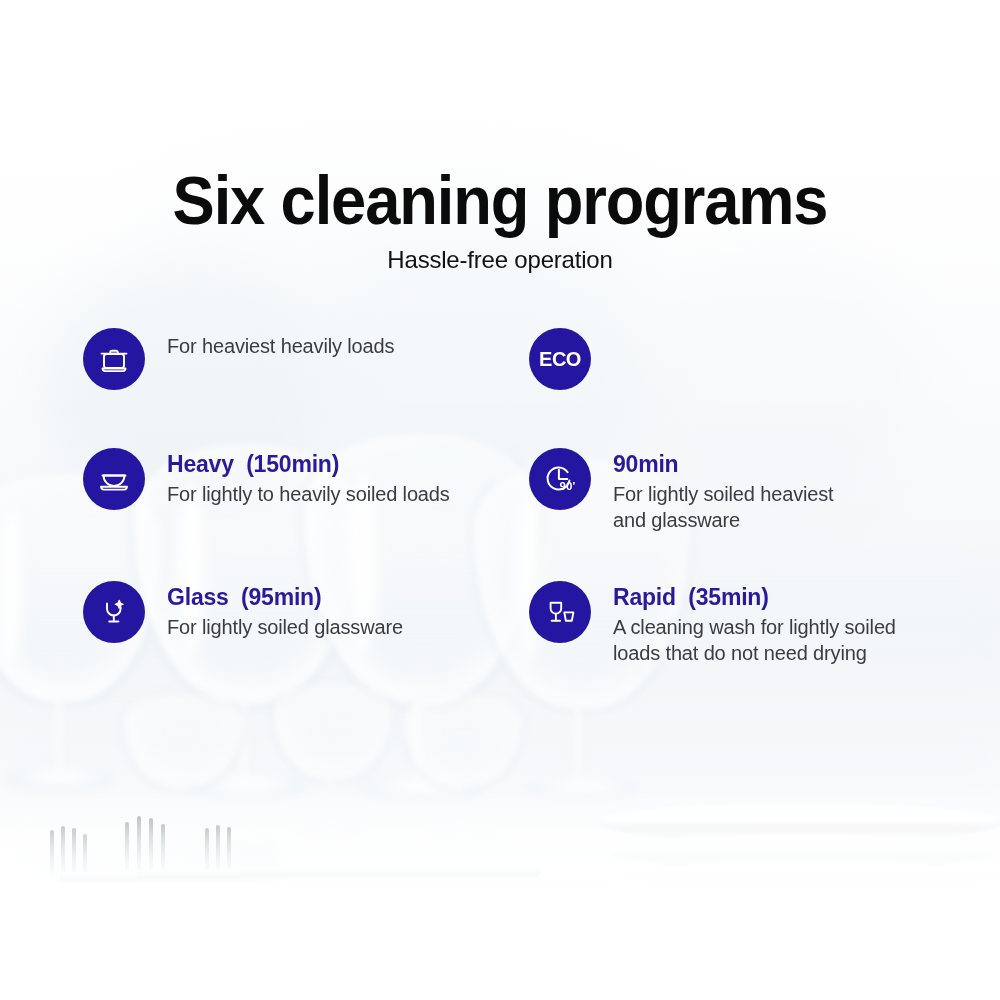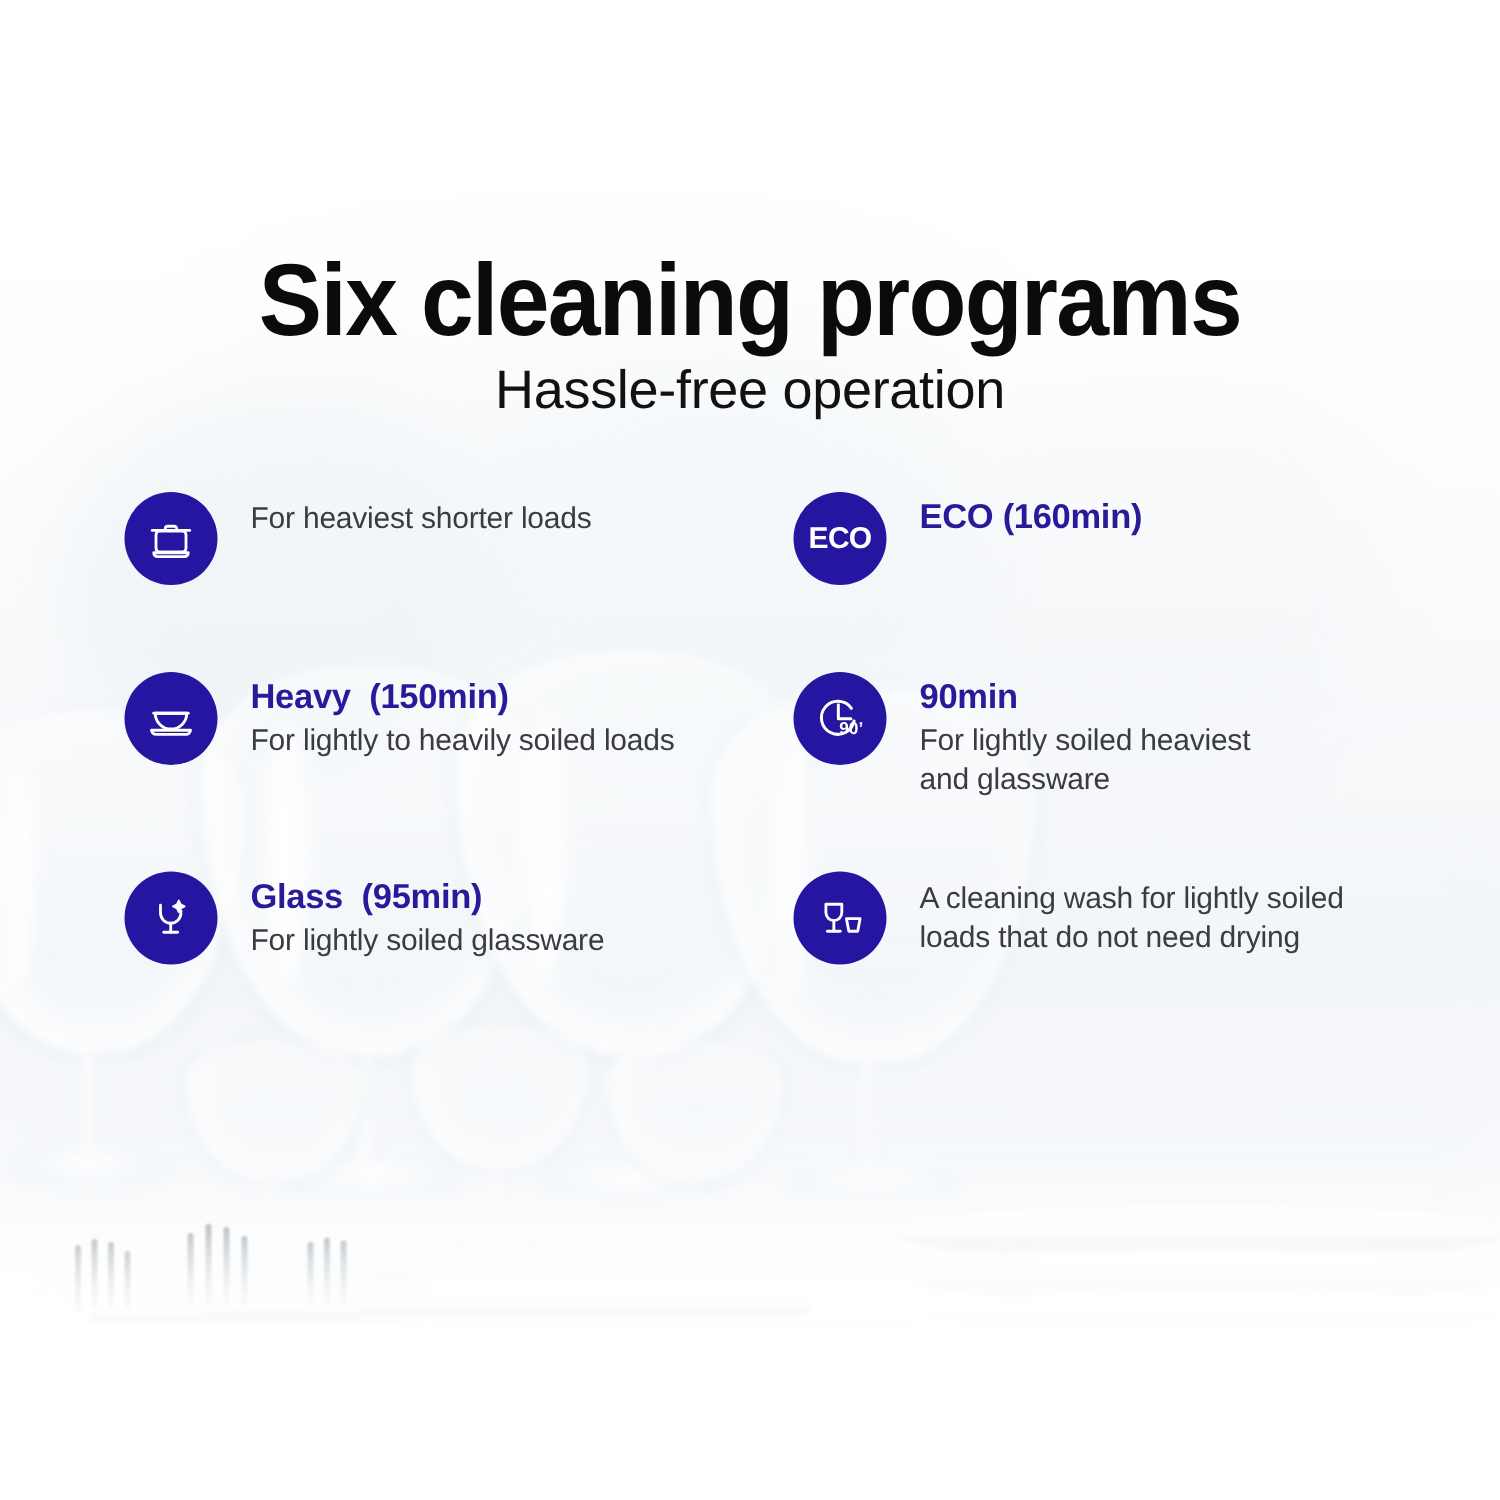--- a/index.html
+++ b/index.html
@@ -177,21 +177,21 @@
     line-height: 80px;
     letter-spacing: -1.2px;
     color: #0b0b0b;
     transform: scaleX(.93);
   }
   .subhead {
     position: absolute;
     left: 0; top: 242px;
     width: 1000px;
     text-align: center;
-    font-size: 36px;
+    font-size: 24px;
     line-height: 36px;
     color: #111111;
     letter-spacing: -.2px;
   }
 
   .grid {
     position: absolute;
     left: 0; top: 318px;
     width: 1000px;
   }
@@ -350,21 +350,21 @@
             <svg width="40" height="40" viewBox="0 0 40 40" aria-hidden="true">
               <g fill="none" stroke="#ffffff" stroke-width="1.9" stroke-linecap="round" stroke-linejoin="round">
                 <rect x="10" y="15" width="20" height="14" rx="2.5"></rect>
                 <line x1="7.5" y1="14.6" x2="32.5" y2="14.6"></line>
                 <path d="M17.8 11.8 h4.4 a1.6 1.6 0 0 1 1.6 1.6 v1.2 h-7.6 v-1.2 a1.6 1.6 0 0 1 1.6 -1.6 z"></path>
                 <path d="M8.5 29.5 h23 a2.5 2.5 0 0 1 -2.5 2.6 h-18 a2.5 2.5 0 0 1 -2.5 -2.6 z"></path>
               </g>
             </svg>
           </div>
           <div class="texts">
-            <div class="p-desc">For heaviest shorter loads</div>
+            <div class="p-desc">For heaviest heavily loads</div>
           </div>
         </div>
 
         <div class="item r2">
           <div class="badge">
             <svg width="40" height="40" viewBox="0 0 40 40" aria-hidden="true">
               <g fill="none" stroke="#ffffff" stroke-width="1.9" stroke-linecap="round" stroke-linejoin="round">
                 <path d="M9.5 16.5 h21 a10.5 10.5 0 0 1 -21 0 z"></path>
                 <line x1="8.5" y1="16.5" x2="31.5" y2="16.5"></line>
                 <path d="M7 27.8 h26 a3 3 0 0 1 -3 2.8 h-20 a3 3 0 0 1 -3 -2.8 z"></path>
@@ -396,21 +396,20 @@
 
       </div>
 
       <div class="col col-right">
 
         <div class="item r1">
           <div class="badge">
             <span class="eco-text">ECO</span>
           </div>
           <div class="texts">
-            <div class="p-title">ECO (160min)</div>
           </div>
         </div>
 
         <div class="item r2">
           <div class="badge">
             <svg width="40" height="40" viewBox="0 0 40 40" aria-hidden="true">
               <g fill="none" stroke="#ffffff" stroke-width="2" stroke-linecap="round" stroke-linejoin="round">
                 <path d="M27.6 13.2 A11 11 0 1 0 29.4 21.6"></path>
                 <path d="M18.9 10.8 v9.3 h8.4"></path>
               </g>
@@ -429,20 +428,21 @@
             <svg width="40" height="40" viewBox="0 0 40 40" aria-hidden="true">
               <g fill="none" stroke="#ffffff" stroke-width="1.9" stroke-linecap="round" stroke-linejoin="round">
                 <path d="M10.6 10.8 h10.6 v5.6 a5.3 5.3 0 0 1 -10.6 0 z"></path>
                 <line x1="15.9" y1="21.7" x2="15.9" y2="28.6"></line>
                 <line x1="11.6" y1="28.8" x2="20.2" y2="28.8"></line>
                 <path d="M24.3 20.4 h9.1 l-1.6 8.4 h-5.9 z"></path>
               </g>
             </svg>
           </div>
           <div class="texts">
+            <div class="p-title">Rapid  (35min)</div>
             <div class="p-desc">A cleaning wash for lightly soiled
 loads that do not need drying</div>
           </div>
         </div>
 
       </div>
 
     </div>
   </div>
 </div>

